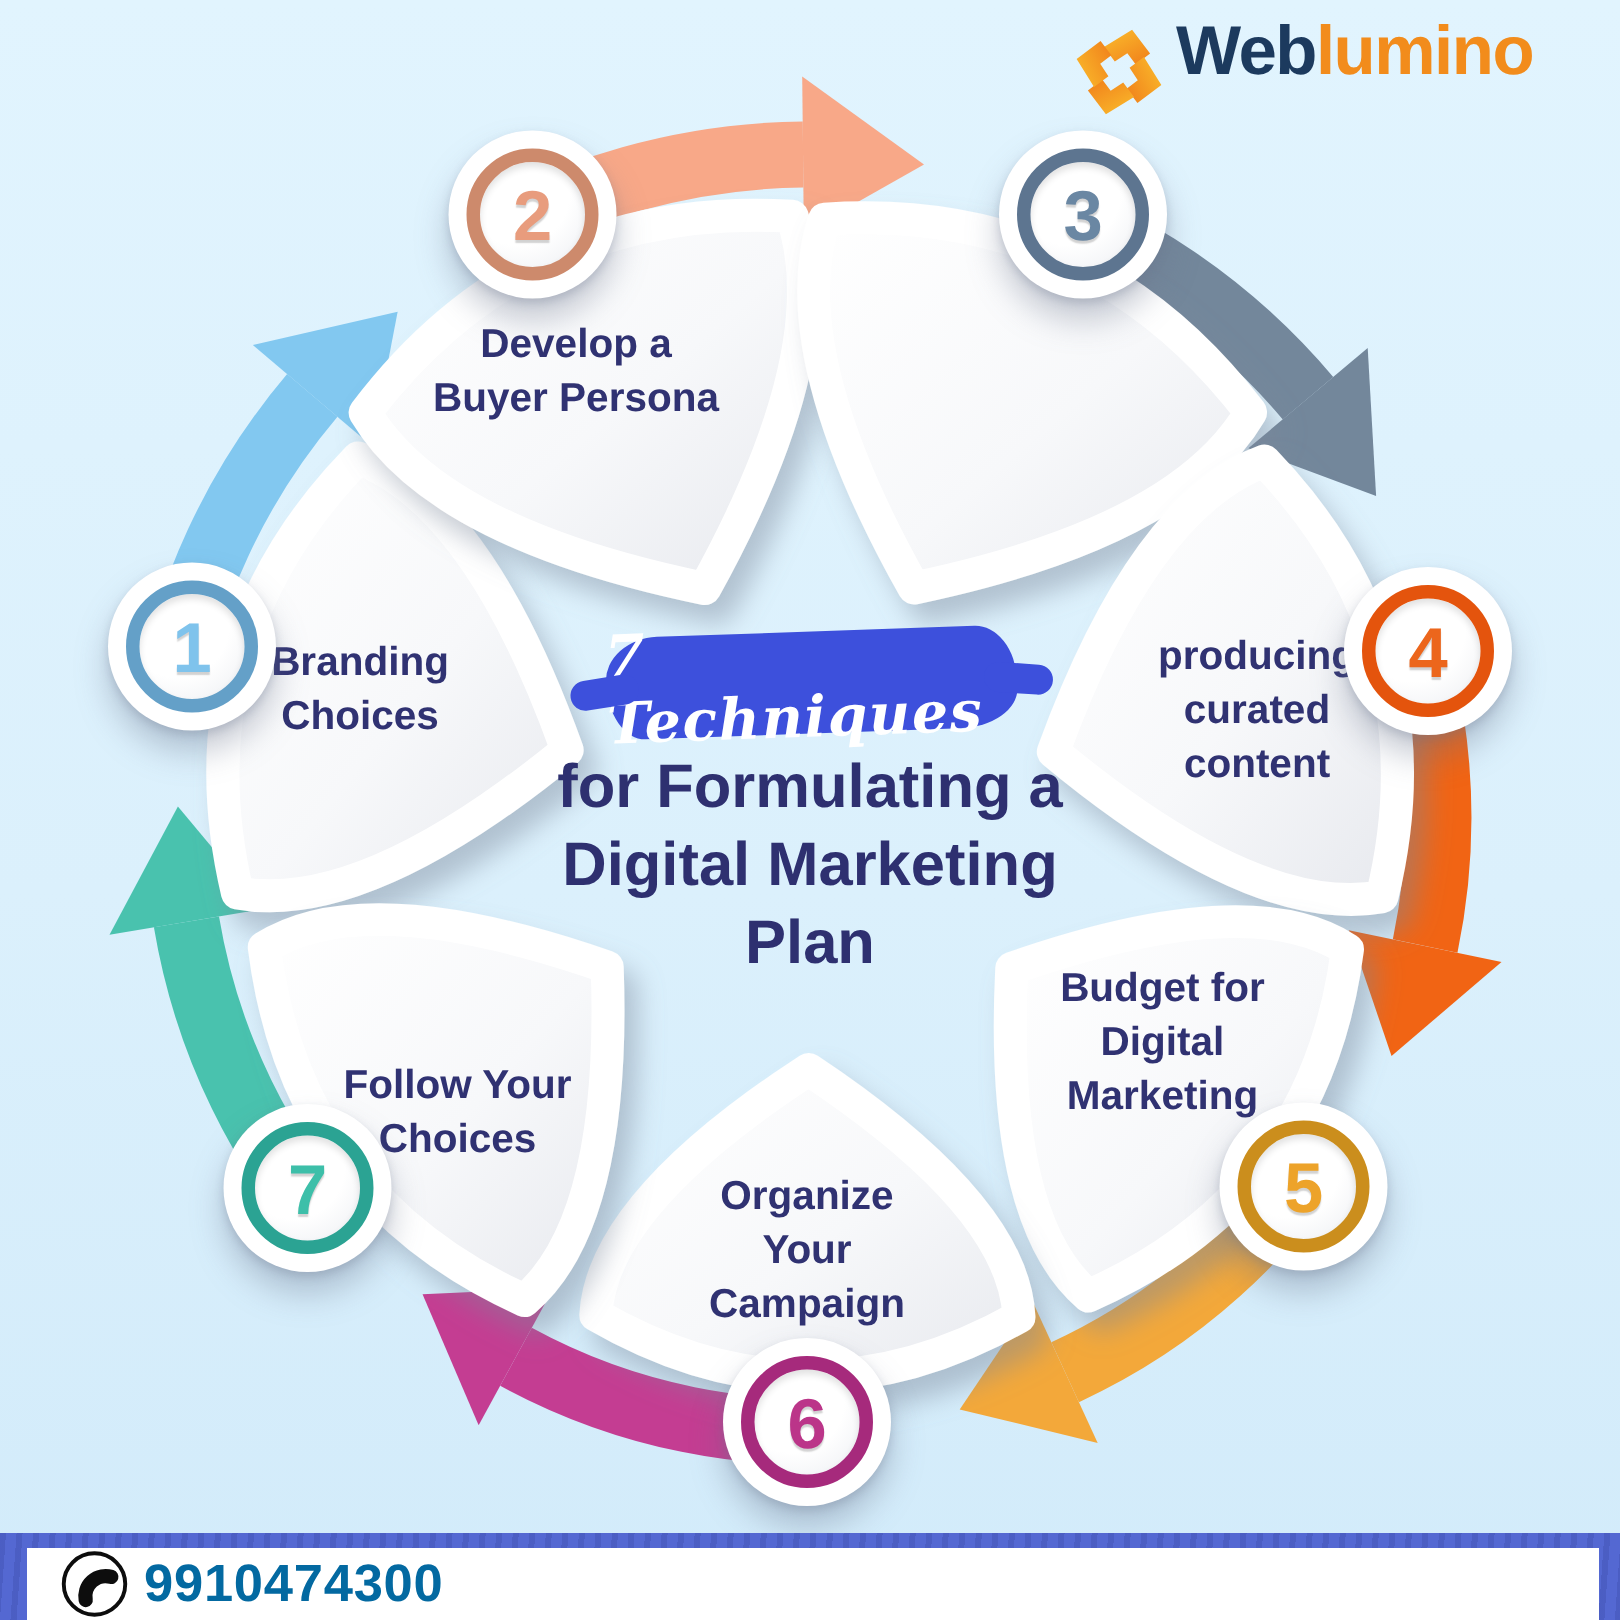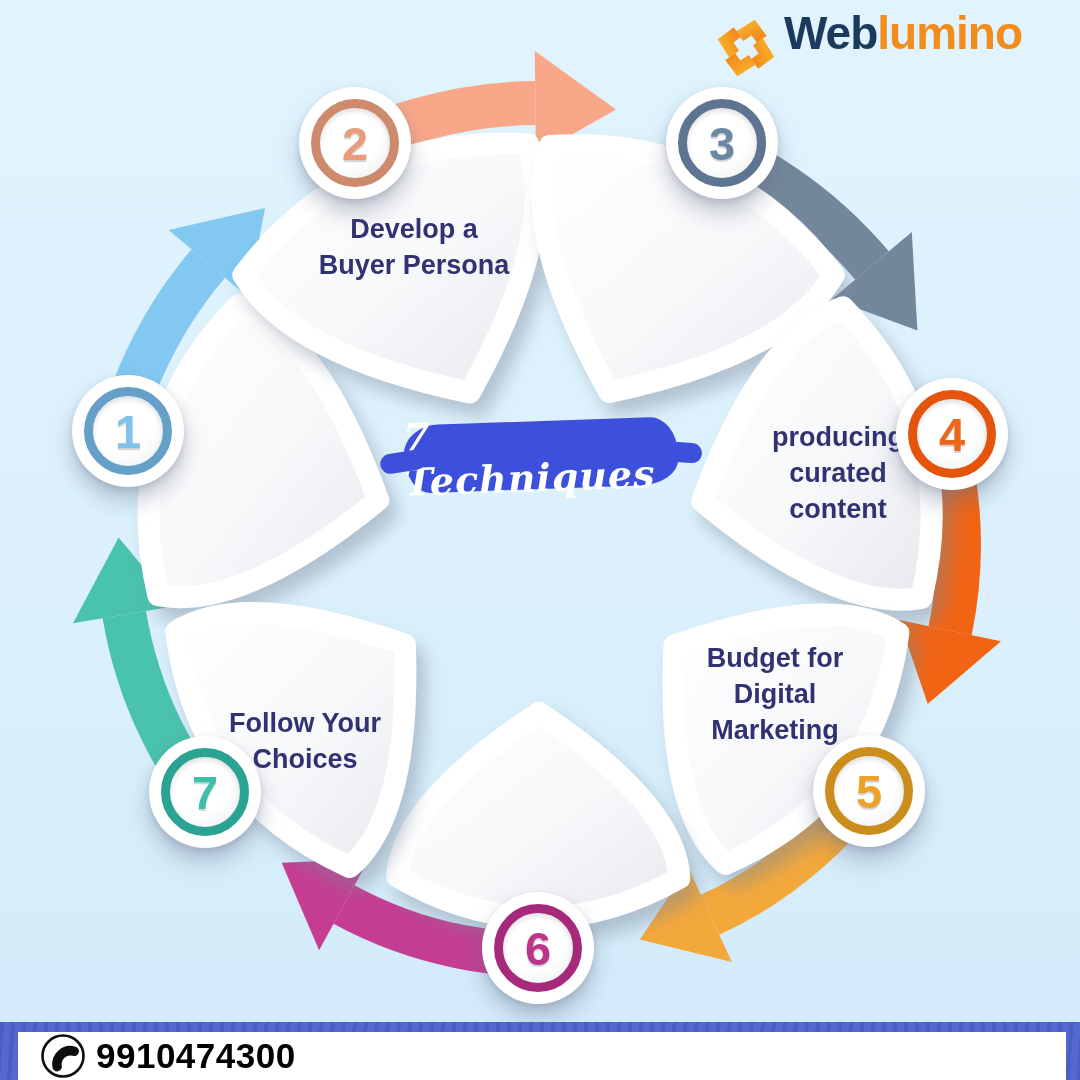--- a/index.html
+++ b/index.html
@@ -20,21 +20,21 @@
     display:flex;align-items:center;justify-content:center;}
   .badge-num{font-size:47px;font-weight:bold;color:var(--num,#666);line-height:1;
     text-shadow:0 2px 1px rgba(0,0,0,.18);}
   .b1{left:72px;top:375px}.b2{left:299px;top:87px}.b3{left:666px;top:87px}
   .b4{left:896px;top:378px}.b5{left:813px;top:735px}.b6{left:482px;top:892px}.b7{left:149px;top:736px}
 
   
   .step-label{position:absolute;transform:translate(-50%,-50%);z-index:2;
     width:260px;text-align:center;font-size:27px;line-height:36px;font-weight:bold;
     color:#303272;white-space:pre-line;}
-  .l1{left:240px;top:459px}.l2{left:414px;top:247px}.l3{left:686px;top:247px}
+  .l1{left:240px;top:459px}.l2{left:384px;top:247px}.l3{left:686px;top:247px}
   .l4{left:838px;top:473px}.l5{left:775px;top:694px}.l6{left:538px;top:833px}.l7{left:305px;top:741px}
 
   
   .brush{position:absolute;left:404px;top:421px;width:274px;height:68px;z-index:2;
     background:var(--brush,#3d50dc);transform:rotate(-2deg);
     border-radius:36px 28px 40px 26px / 30px 38px 26px 40px;
     display:flex;align-items:center;justify-content:center;}
   .brush::before,.brush::after{content:'';position:absolute;background:var(--brush,#3d50dc);
     height:20px;border-radius:12px;top:26px;}
   .brush::before{left:-24px;width:46px;transform:rotate(-7deg);}
@@ -55,21 +55,21 @@
   .logo-tagline{font-size:12px;font-weight:bold;letter-spacing:2.5px;color:#2c4a6b;margin-top:1px;}
 
   
   .footer-strip{position:absolute;left:0;top:1022px;width:1080px;height:58px;z-index:4;
     background:var(--bar,#5468d2);}
   .footer-strip::after{content:'';position:absolute;inset:0;
     background:repeating-linear-gradient(94deg, rgba(25,35,110,.15) 0 4px, rgba(255,255,255,0) 4px 11px);}
   .footer-bar{position:absolute;left:18px;top:1032px;width:1048px;height:48px;background:#ffffff;z-index:5;
     display:flex;align-items:center;}
   .contact{display:flex;align-items:center;gap:10px;}
-  .contact-text{font-size:35px;font-weight:bold;color:#000000;letter-spacing:.5px;}
+  .contact-text{font-size:35px;font-weight:bold;color:#0369a1;letter-spacing:.5px;}
   .phone-group{margin-left:22px;}
   .web-group{margin-left:366px;}
 </style>
 </head>
 <body>
 
 <div class="canvas">
 
   <svg id="ring-svg" width="1080" height="1080" viewBox="0 0 1080 1080">
     <defs>
@@ -102,28 +102,33 @@
         <path d="M 378.1 500.1 Q 242.7 610.9 158.3 595.3 Q 118.9 428.2 238.7 305.3 Q 319.1 335.4 378.1 500.1 Z" fill="url(#wedge-grad)" stroke="#ffffff" stroke-width="22" stroke-linejoin="round" filter="url(#wedge-shadow)"></path>
         <path d="M 469.8 392.4 Q 291.4 355.6 243.4 275.1 Q 350.7 133.4 528.1 144.2 Q 558.0 233.0 469.8 392.4 Z" fill="url(#wedge-grad)" stroke="#ffffff" stroke-width="22" stroke-linejoin="round" filter="url(#wedge-shadow)"></path>
         <path d="M 609.4 392.0 Q 520.4 234.1 549.7 146.1 Q 726.3 134.3 833.7 274.9 Q 786.8 354.9 609.4 392.0 Z" fill="url(#wedge-grad)" stroke="#ffffff" stroke-width="22" stroke-linejoin="round" filter="url(#wedge-shadow)"></path>
         <path d="M 702.2 501.2 Q 762.3 336.9 843.0 307.4 Q 961.9 431.2 921.3 597.9 Q 836.8 613.0 702.2 501.2 Z" fill="url(#wedge-grad)" stroke="#ffffff" stroke-width="22" stroke-linejoin="round" filter="url(#wedge-shadow)"></path>
         <path d="M 674.5 645.6 Q 833.0 590.4 898.3 633.0 Q 877.1 797.2 725.6 863.9 Q 666.2 813.3 674.5 645.6 Z" fill="url(#wedge-grad)" stroke="#ffffff" stroke-width="22" stroke-linejoin="round" filter="url(#wedge-shadow)"></path>
         <path d="M 539.1 713.0 Q 676.0 804.0 679.3 878.0 Q 537.8 958.0 397.2 876.6 Q 401.3 802.5 539.1 713.0 Z" fill="url(#wedge-grad)" stroke="#ffffff" stroke-width="22" stroke-linejoin="round" filter="url(#wedge-shadow)"></path>
         <path d="M 404.8 644.7 Q 410.8 814.6 349.6 866.9 Q 197.1 797.8 176.2 631.7 Q 244.2 588.7 404.8 644.7 Z" fill="url(#wedge-grad)" stroke="#ffffff" stroke-width="22" stroke-linejoin="round" filter="url(#wedge-shadow)"></path>
       </g>
   </svg>
 
+  <div class="step-label l1">Branding
+Choices</div>
   <div class="step-label l2">Develop a
 Buyer Persona</div>
   <div class="step-label l4">producing
 curated
 content</div>
   <div class="step-label l5">Budget for
 Digital
 Marketing</div>
+  <div class="step-label l6">Organize
+Your
+Campaign</div>
   <div class="step-label l7">Follow Your
 Choices</div>
 
   <div class="badge b1" style="--ring: #64a0c8; --num: #7fc3ec;">
       <div class="badge-ring">
         <span class="badge-num">1</span>
       </div>
     </div>
   <div class="badge b2" style="--ring: #cd8a6c; --num: #e89c7d;">
       <div class="badge-ring">
@@ -152,20 +157,23 @@
     </div>
   <div class="badge b7" style="--ring: #2ba393; --num: #3dbfa9;">
       <div class="badge-ring">
         <span class="badge-num">7</span>
       </div>
     </div>
 
   <div class="brush" id="brush" style="--brush: #3d50dc;">
     <span class="brush-text">7 Techniques</span>
   </div>
+  <div class="center-title" id="center-title" style="color: rgb(46, 48, 112);">for Formulating a
+Digital Marketing
+Plan</div>
 
   <div class="logo">
     <svg class="logo-burst" width="64" height="64" viewBox="-34 -34 68 68">
       <defs>
         <linearGradient id="burst-grad" x1="0" y1="0" x2="1" y2="1">
           <stop offset="0" stop-color="#fbc02d"></stop>
             <stop offset="1" stop-color="#f07d1a"></stop>
         </linearGradient>
       </defs>
       <g fill="url(#burst-grad)">

